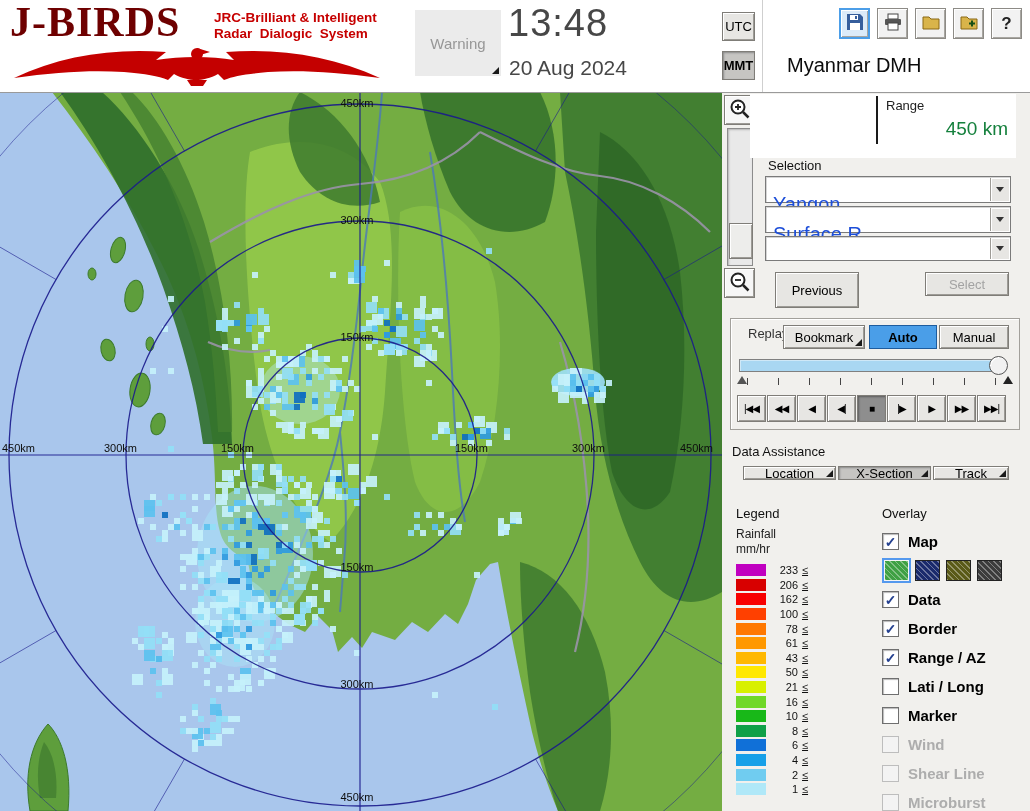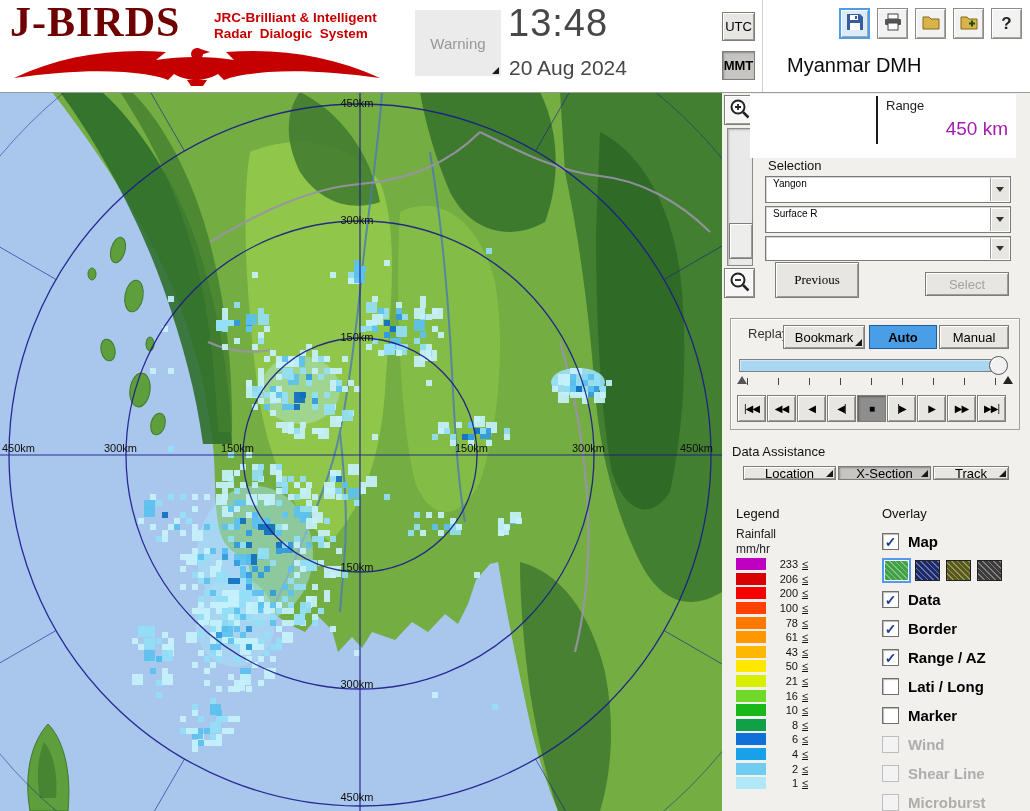--- a/index.html
+++ b/index.html
@@ -38,45 +38,45 @@
 
   
   .right-panel{position:absolute;left:722px;top:92px;width:308px;height:719px;background:#f1f0ed;overflow:hidden;}
   .zoom-btn{position:absolute;left:2px;width:31px;height:30px;background:#f6f6f6;}
   .zoom-slider{position:absolute;left:5px;top:36px;width:26px;height:138px;background:#e9e9e9;border:1px solid #8c8c8c;box-shadow:inset 1px 1px 2px #b5b5b5;box-sizing:border-box;}
   .zoom-thumb{position:absolute;left:1px;top:94px;width:22px;height:34px;background:#ededeb;border:1px solid #7f7d78;box-shadow:inset 1px 1px 0 #fff, inset -1px -1px 0 #9d9b96;}
 
   .range-box{position:absolute;left:28px;top:2px;width:266px;height:64px;background:#fff;}
   .range-div{position:absolute;left:126px;top:2px;width:2px;height:48px;background:#1a1a1a;}
   .range-label{position:absolute;left:136px;top:4px;font-size:13px;color:#222;}
-  .range-value{position:absolute;right:8px;top:24px;font-size:19px;color:#a21caf;text-align:center;}
+  .range-value{position:absolute;right:8px;top:24px;font-size:19px;color:#15803d;text-align:center;}
 
   .sel-label{position:absolute;left:46px;top:66px;font-size:13px;color:#111;}
   .dd{position:absolute;left:43px;width:246px;height:27px;background:#fff;border:1px solid #7a7a7a;box-shadow:inset 1px 1px 0 #d5d5d5;box-sizing:border-box;}
-  .dd-val{position:absolute;left:7px;top:1px;font-size:10px;color:#000000;}
+  .dd-val{position:absolute;left:7px;top:16px;font-size:20px;color:#1d4ed8;}
   .dd-btn{position:absolute;right:1px;top:1px;bottom:1px;width:18px;background:#e7e6e3;border-left:1px solid #9d9b96;box-shadow:inset 1px 1px 0 #fff;display:flex;align-items:center;justify-content:center;}
   .dd-arrow{width:0;height:0;border-left:4px solid transparent;border-right:4px solid transparent;border-top:5px solid #333;}
 
   .replay-box{position:absolute;left:8px;top:226px;width:290px;height:112px;border:1px solid #a2a09b;box-shadow:inset 1px 1px 0 #fff;box-sizing:border-box;}
   .rp-label{position:absolute;left:17px;top:7px;font-size:13px;color:#333;}
   .rp-track{position:absolute;left:8px;top:40px;width:264px;height:13px;background:#a9d7f2;border:1px solid #808080;box-shadow:inset 1px 1px 0 #cfe8f7;box-sizing:border-box;}
   .rp-thumb{position:absolute;right:-6px;top:-4px;width:17px;height:17px;border-radius:50%;background:#f1f1f1;border:1px solid #555;box-shadow:inset 1px 1px 0 #fff;}
   .rp-ruler{position:absolute;left:16px;top:59px;width:250px;height:7px;background-image:repeating-linear-gradient(90deg,#444 0 1px,transparent 1px 31px);}
   .tri{width:0;height:0;border-left:5px solid transparent;border-right:5px solid transparent;border-bottom:8px solid #222;position:absolute;top:57px;}
   .pb-row{position:absolute;left:6px;top:76px;display:flex;gap:1px;}
   .pb-btn{width:29px;height:27px;font-size:10px;letter-spacing:-1px;}
   .pb-pressed{background:#8e8e8e !important;box-shadow:inset 1px 1px 2px #5e5e5e !important;}
 
   .da-label{position:absolute;left:10px;top:352px;font-size:13px;color:#111;}
   .da-btn{position:absolute;top:374px;height:14px;font-size:13px;}
 
   .legend-col{position:absolute;left:14px;top:414px;width:140px;}
   .sec-label{font-size:13px;color:#111;margin-bottom:6px;}
   .lg-sub{font-size:12px;color:#222;line-height:1.25;}
-  .lg-rows{margin-top:0;}
+  .lg-rows{margin-top:6px;}
   .lg-row{display:flex;align-items:center;height:14.6px;}
   .lg-swatch{width:30px;height:12px;margin-right:7px;}
   .lg-val{width:25px;text-align:right;font-size:11px;color:#111;}
   .lg-le{font-size:11px;color:#111;margin-left:4px;text-decoration:underline;}
 
   .overlay-col{position:absolute;left:160px;top:414px;width:146px;}
   .ov-row{height:29px;display:flex;align-items:center;}
   .cb{width:17px;height:17px;background:#fff;border:1px solid #6f6f6f;box-shadow:inset 1px 1px 1px #b9b9b9;display:flex;align-items:center;justify-content:center;font-size:14px;font-weight:bold;color:#24408f;box-sizing:border-box;}
   .ov-label{font-size:15px;font-weight:bold;color:#000;margin-left:9px;white-space:nowrap;}
   .disabled .cb{background:#f3f3f3;border-color:#bdbdbd;box-shadow:none;}
@@ -1002,21 +1002,21 @@
       <span class="dd-btn">
           <span class="dd-arrow"></span>
         </span>
     </div>
     <div class="dd" style="top:144px;height:25px;">
       <span class="dd-val"></span>
       <span class="dd-btn">
           <span class="dd-arrow"></span>
         </span>
     </div>
-    <div class="w-btn" style="position:absolute;left:53px;top:170px;width:84px;height:36px;font-family:Liberation Serif, serif;">Previous</div>
+    <div class="w-btn" style="position:absolute;left:53px;top:180px;width:84px;height:36px;">Previous</div>
     <div class="w-btn dis-text" style="position:absolute;left:203px;top:180px;width:84px;height:24px;">Select</div>
 
     <div class="replay-box">
       <div class="rp-label">Replay</div>
       <div class="w-btn corner" style="position:absolute;left:52px;top:6px;width:82px;height:24px;">Bookmark</div>
       <div class="w-btn blue-toggle" style="position:absolute;left:138px;top:6px;width:68px;height:24px;">Auto</div>
       <div class="w-btn" style="position:absolute;left:208px;top:6px;width:70px;height:24px;">Manual</div>
       <div class="rp-track">
         <div class="rp-thumb"></div>
       </div>
@@ -1051,21 +1051,21 @@
             <span class="lg-val">233</span>
             <span class="lg-le">≤</span>
           </div>
         <div class="lg-row">
             <span class="lg-swatch" style="background-color: rgb(216, 0, 0);"></span>
             <span class="lg-val">206</span>
             <span class="lg-le">≤</span>
           </div>
         <div class="lg-row">
             <span class="lg-swatch" style="background-color: rgb(248, 0, 0);"></span>
-            <span class="lg-val">200</span>
+            <span class="lg-val">162</span>
             <span class="lg-le">≤</span>
           </div>
         <div class="lg-row">
             <span class="lg-swatch" style="background-color: rgb(255, 64, 0);"></span>
             <span class="lg-val">100</span>
             <span class="lg-le">≤</span>
           </div>
         <div class="lg-row">
             <span class="lg-swatch" style="background-color: rgb(255, 120, 0);"></span>
             <span class="lg-val">78</span>

